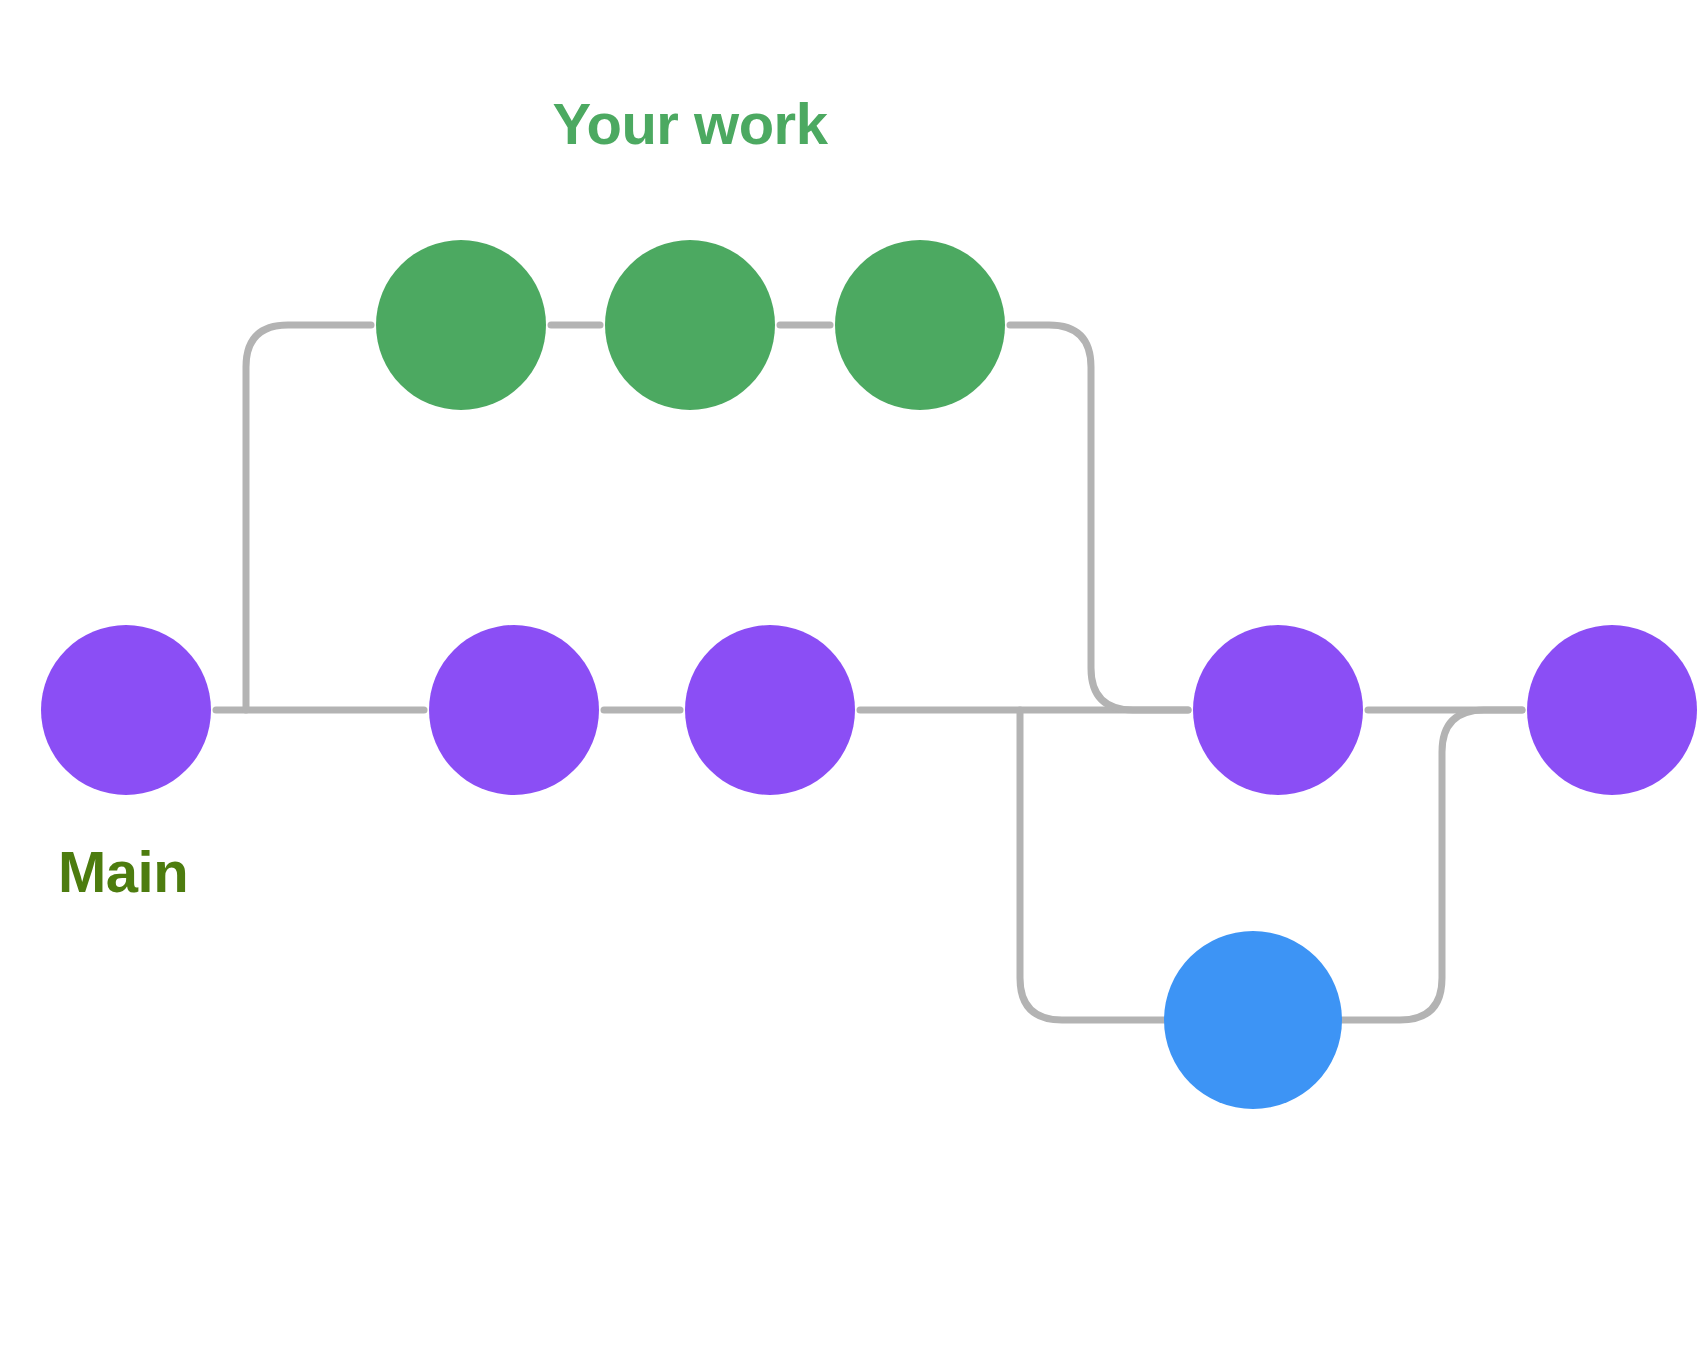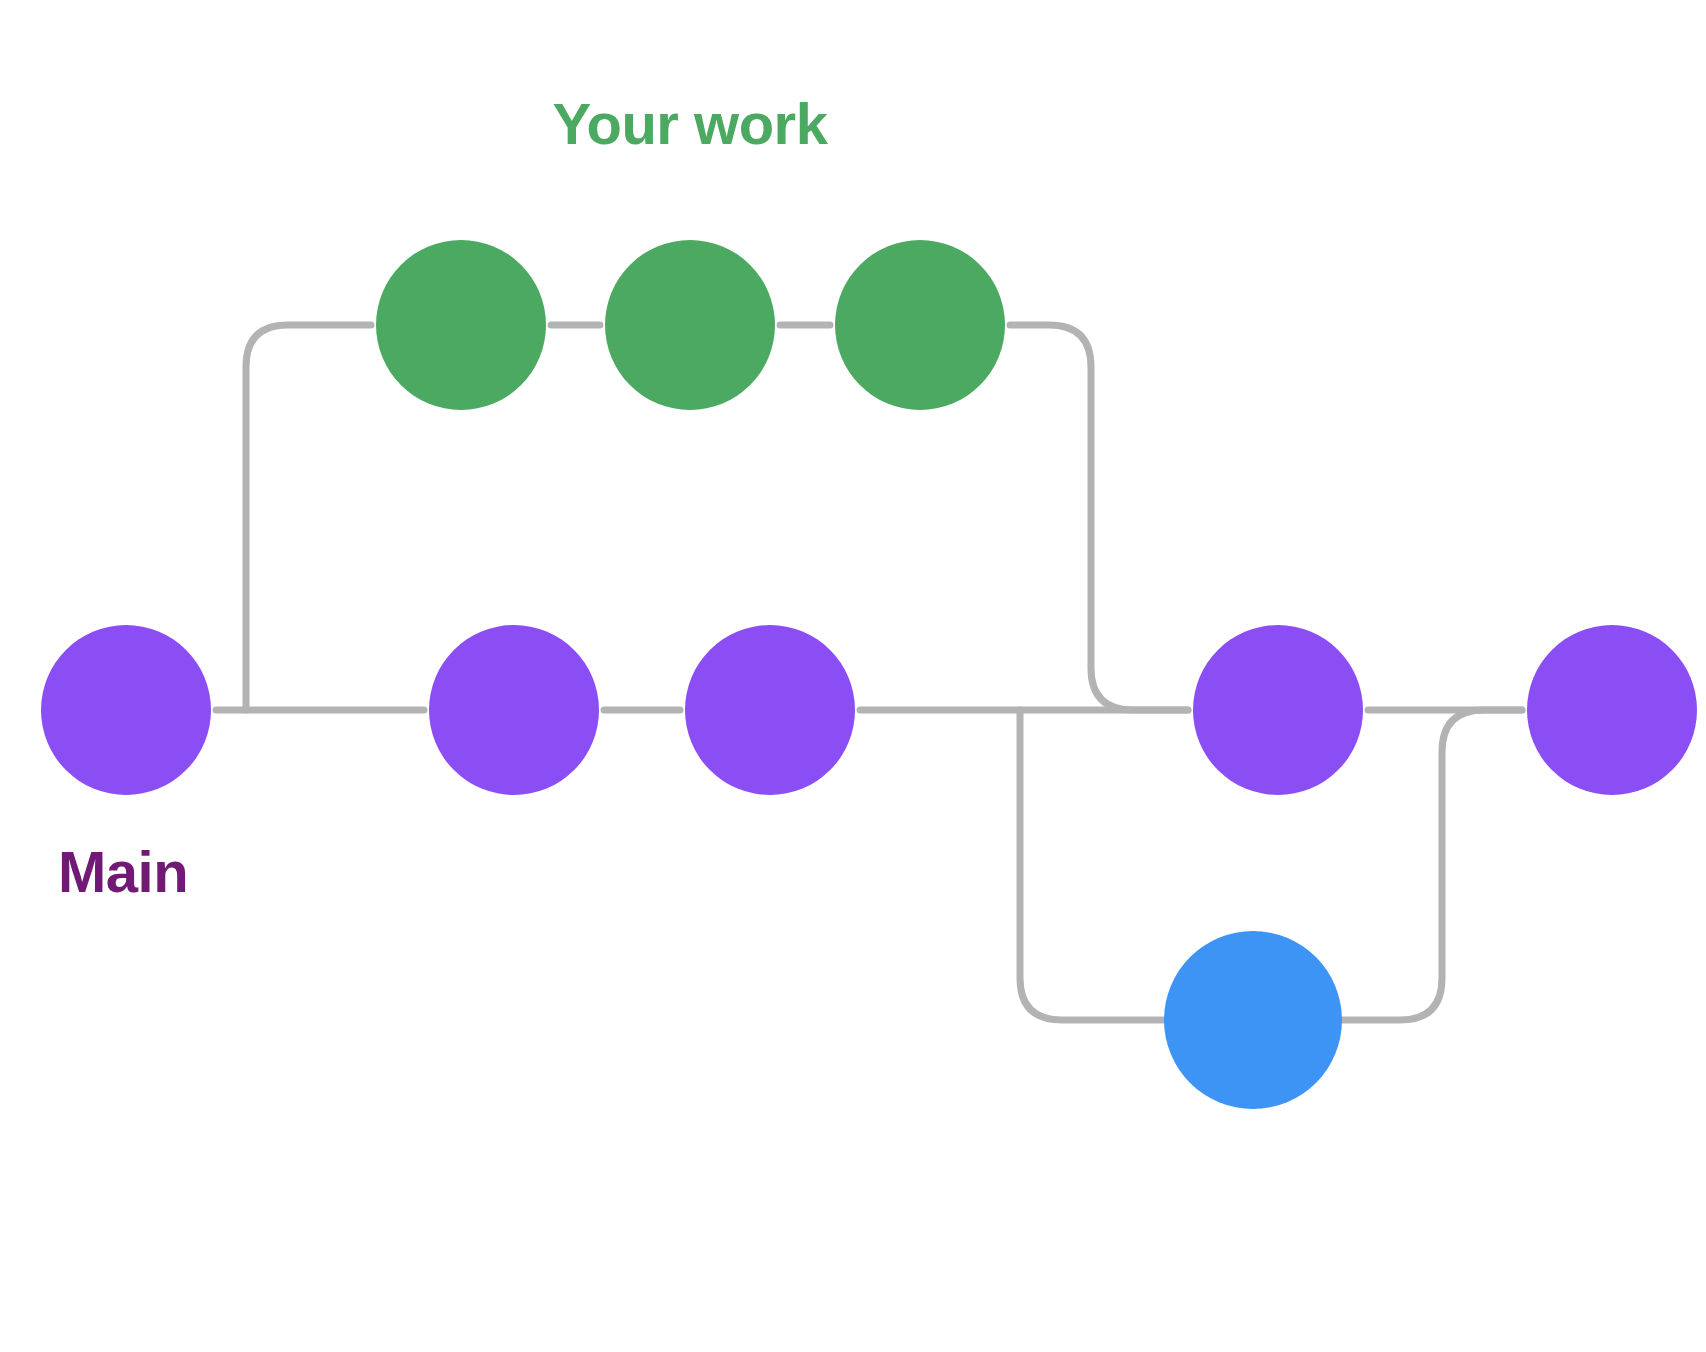--- a/index.html
+++ b/index.html
@@ -96,20 +96,20 @@
       <circle cx="770" cy="710" r="85" fill="#8B4EF5"></circle>
       <circle cx="1278" cy="710" r="85" fill="#8B4EF5"></circle>
       <circle cx="1612" cy="710" r="85" fill="#8B4EF5"></circle>
 
       <circle cx="1253" cy="1020" r="89" fill="#3D94F5"></circle>
     </g>
   </svg>
 
   <div class="label" id="label-your-work" style="color:#4CA961;">Your work</div>
 
-  <div class="label" id="label-main" style="color:#701a75;">Main</div>
+  <div class="label" id="label-main" style="color:#4d7c0f;">Main</div>
 
   <div class="label" id="label-other-work" style="color:#3D94F5;">
     <br>
     <span>work</span>
   </div>
 
 </div>
 
 </body></html>

